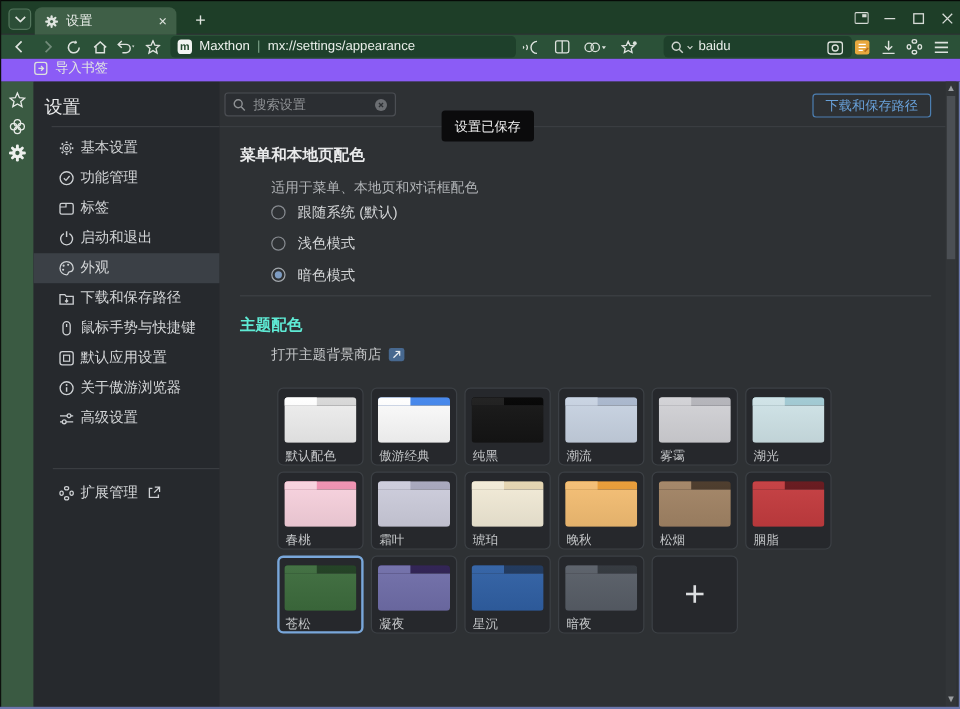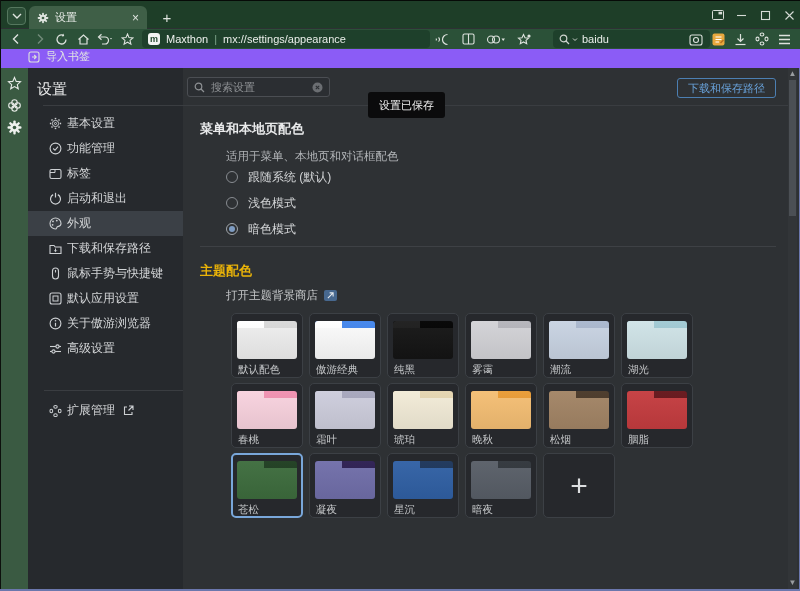--- a/index.html
+++ b/index.html
@@ -60,27 +60,27 @@
 
 .s1-title { position:absolute; left:17px; top:52px; font-size:13px; font-weight:bold; color:#e9eaeb; }
 .s1-desc { position:absolute; left:43px; top:81px; font-size:11.5px; color:#b2b5b8; }
 .radios { position:absolute; left:43px; top:96px; }
 .radio-row { height:26px; display:flex; align-items:center; }
 .rb { width:12px; height:12px; border:1px solid #888c91; border-radius:50%; position:relative; }
 .radio-row.sel .rb { border-color:#a2a7ac; }
 .radio-row.sel .rb::after { content:""; position:absolute; left:2px; top:2px; width:6px; height:6px; border-radius:50%; background:#7e9cc2; }
 .rb-label { color:#d3d5d7; font-size:12px; margin-left:10px; }
 .mid-div { position:absolute; left:17px; right:24px; top:178px; height:1px; background:#3e4145; }
-.s2-title { position:absolute; left:17px; top:194px; font-size:13px; font-weight:bold; color:#eab308; }
+.s2-title { position:absolute; left:17px; top:194px; font-size:13px; font-weight:bold; color:#5eead4; }
 .store-row { position:absolute; left:43px; top:220px; display:flex; align-items:center; }
 .store-label { color:#c7c9cb; font-size:11.5px;font-family:Liberation Mono, monospace; }
 .store-ic { margin-left:6px; width:13px; height:11px; background:#47688f; border-radius:2px; display:flex; align-items:center; justify-content:center; }
 
 .grid { position:absolute; left:48px; top:245px; width:480px; display:grid; grid-template-columns:repeat(6,72px); grid-auto-rows:65px; column-gap:6px; row-gap:5px; }
-.card { width:72px; height:65px; background:#26282c; border:1px solid #3c4045; border-radius:5px; position:relative; }
+.card { width:72px; height:65px; background:#26282c; border:1px solid #3c4045; border-radius:5px; position:relative;margin-top:10px; }
 .card.sel { border:2px solid #79a7da; }
 .thumb { position:absolute; left:5px; top:7px; width:60px; height:38px; border-radius:3px; overflow:hidden; }
 .card.sel .thumb { left:4px; top:6px; }
 .th-strip { position:absolute; left:0; top:0; width:100%; height:7px; }
 .th-tab { position:absolute; left:0; top:0; width:27px; height:7px; }
 .th-body { position:absolute; left:0; top:7px; width:100%; height:31px; }
 .th-shade { position:absolute; inset:0; background:linear-gradient(180deg,rgba(255,255,255,0.04),rgba(0,0,0,0.07)); }
 .card-label { position:absolute; left:6px; top:49px; font-size:10.5px; color:#c5c7c9; white-space:nowrap; }
 .card.sel .card-label { left:5px; top:48px; }
 .card .plus { position:absolute; inset:0; display:flex; align-items:center; justify-content:center; font-size:30px; font-weight:100; color:#dcdee0; }
@@ -496,35 +496,35 @@
           <div class="thumb">
             <div class="th-strip" style="background: rgb(0, 0, 0);"></div>
             <div class="th-tab" style="background: rgb(27, 27, 27);"></div>
             <div class="th-body" style="background: rgb(20, 20, 20);"></div>
             <div class="th-shade"></div>
           </div>
           <div class="card-label">纯黑</div>
         </div>
         <div class="card">
           <div class="thumb">
+            <div class="th-strip" style="background: rgb(169, 183, 205);"></div>
+            <div class="th-tab" style="background: rgb(200, 211, 226);"></div>
+            <div class="th-body" style="background: rgb(200, 211, 226);"></div>
+            <div class="th-shade"></div>
+          </div>
+          <div class="card-label">潮流</div>
+        </div>
+        <div class="card">
+          <div class="thumb">
             <div class="th-strip" style="background: rgb(180, 180, 186);"></div>
             <div class="th-tab" style="background: rgb(210, 210, 214);"></div>
             <div class="th-body" style="background: rgb(210, 210, 214);"></div>
             <div class="th-shade"></div>
           </div>
           <div class="card-label">雾霭</div>
-        </div>
-        <div class="card">
-          <div class="thumb">
-            <div class="th-strip" style="background: rgb(169, 183, 205);"></div>
-            <div class="th-tab" style="background: rgb(200, 211, 226);"></div>
-            <div class="th-body" style="background: rgb(200, 211, 226);"></div>
-            <div class="th-shade"></div>
-          </div>
-          <div class="card-label">潮流</div>
         </div>
         <div class="card">
           <div class="thumb">
             <div class="th-strip" style="background: rgb(160, 201, 211);"></div>
             <div class="th-tab" style="background: rgb(207, 227, 231);"></div>
             <div class="th-body" style="background: rgb(207, 227, 231);"></div>
             <div class="th-shade"></div>
           </div>
           <div class="card-label">湖光</div>
         </div>

